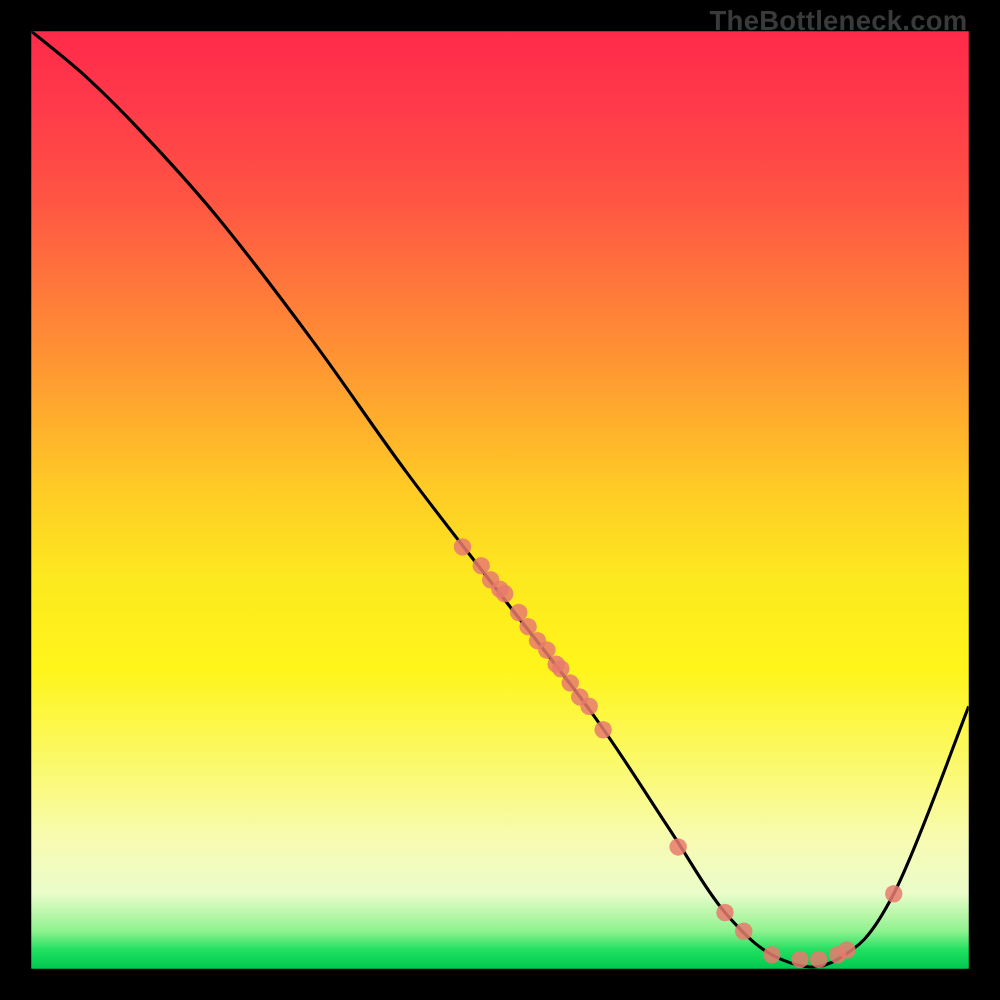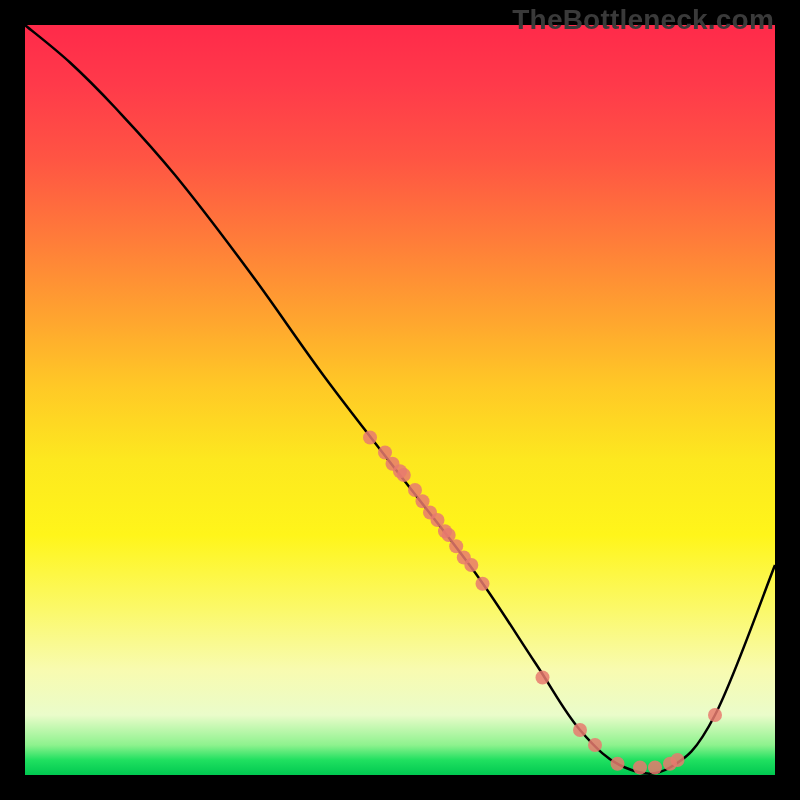--- a/index.html
+++ b/index.html
@@ -32,21 +32,21 @@
       #8ef28e 96%,
       #20e060 98%,
       #00c850 100%
     );
   }
   .watermark {
     position: absolute;
     top: 4px;
     right: 26px;
     color: #3a3a3a;
-    font-size: 28px;
+    font-size: 22px;
     font-weight: bold;
     letter-spacing: 0.2px;
     z-index: 5;
   }
   svg.curve {
     position: absolute;
     left: 0;
     top: 0;
     width: 750px;
     height: 750px;

